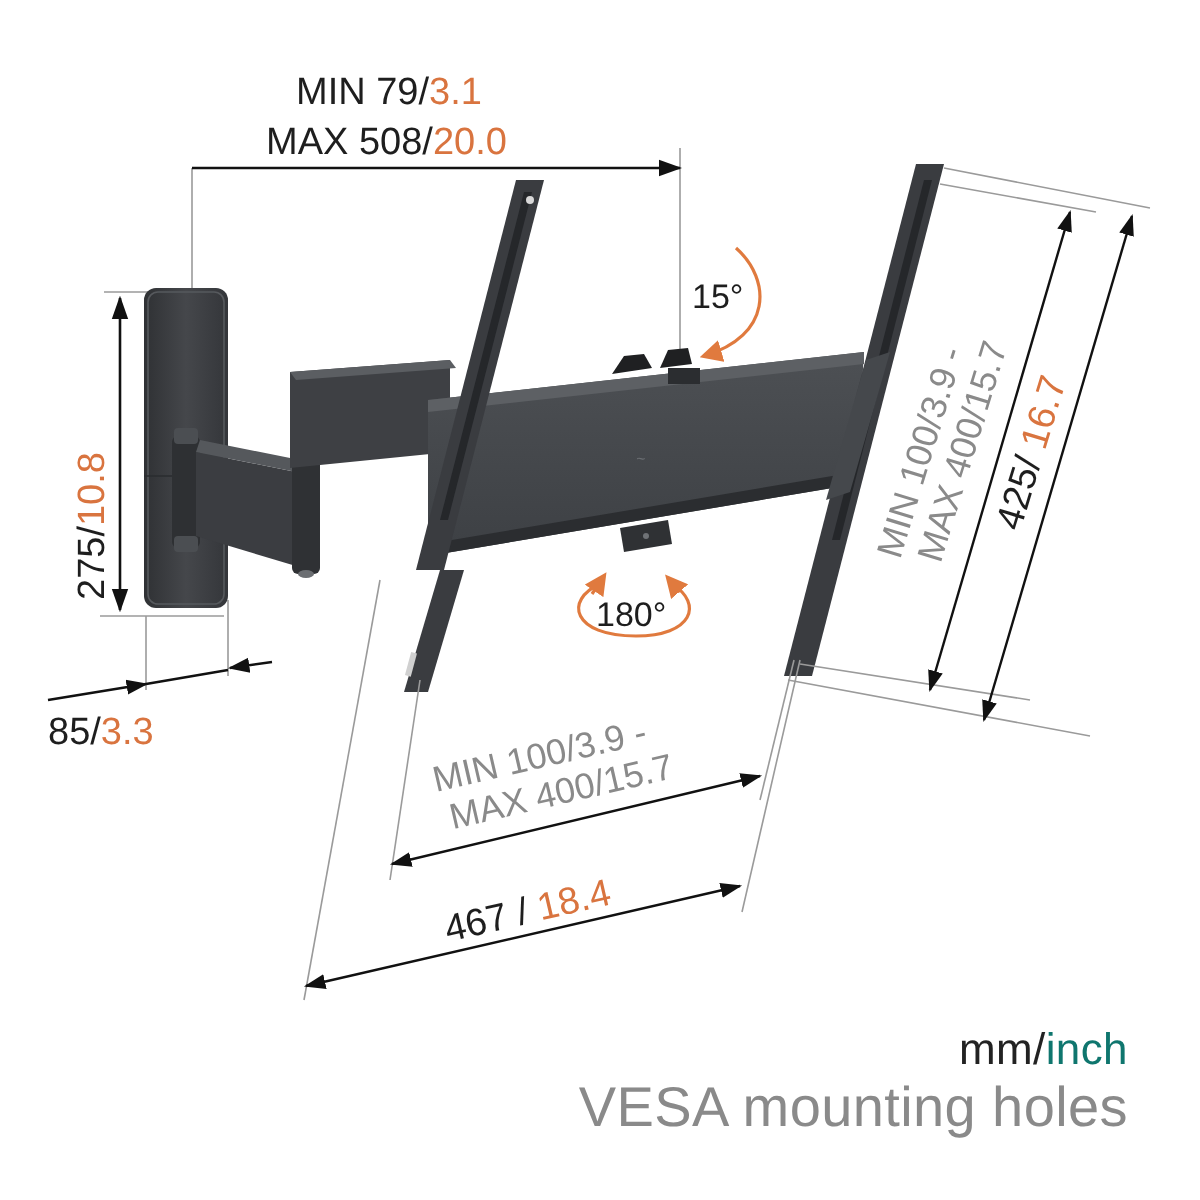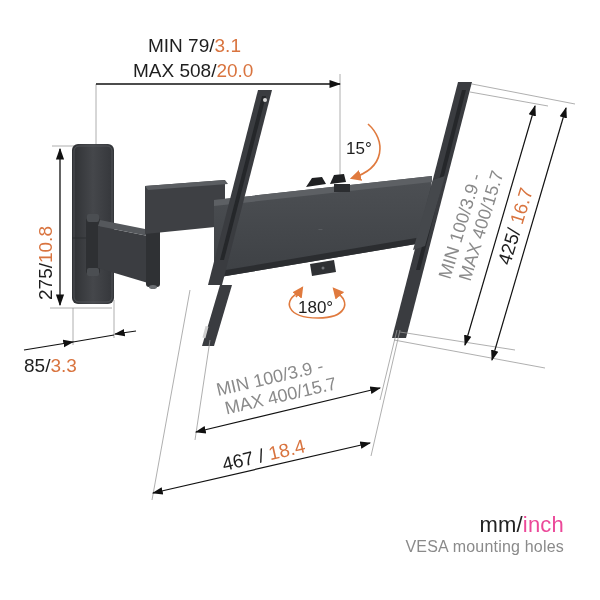--- a/index.html
+++ b/index.html
@@ -2,22 +2,22 @@
 <html><head>
   <meta charset="utf-8">
   <style>
     html, body { margin: 0; padding: 0; background: #ffffff; }
     body { width: 600px; height: 600px; position: relative; overflow: hidden;
            font-family: "Liberation Sans", "DejaVu Sans", sans-serif; }
     #stage { position: absolute; left: 0; top: 0; width: 600px; height: 600px; }
     svg text { font-family: "Liberation Sans", "DejaVu Sans", sans-serif; }
     .legend { position: absolute; right: 36px; text-align: right; }
     .legend-units { top: 512px; font-size: 22px; color: #222222; letter-spacing: 0.2px; }
-    .legend-vesa { top: 538px; font-size: 16px; color: #8a8a8a; letter-spacing: 0.2px; }
-    .orange { color: #ec4899; }
+    .legend-vesa { top: 538px; font-size: 28px; color: #8a8a8a; letter-spacing: 0.2px; }
+    .orange { color: #0f766e; }
   </style>
 </head>
 <body>
 
 <svg id="stage" viewBox="0 0 600 600" xmlns="http://www.w3.org/2000/svg">
   <defs>
     <marker id="arr" viewBox="0 0 10 10" refX="9" refY="5" markerWidth="9" markerHeight="9" orient="auto-start-reverse">
       <path d="M0,1.5 L10,5 L0,8.5 z" fill="#111"></path>
     </marker>
     <marker id="arrO" viewBox="0 0 10 10" refX="8" refY="5" markerWidth="7" markerHeight="7" orient="auto-start-reverse">

